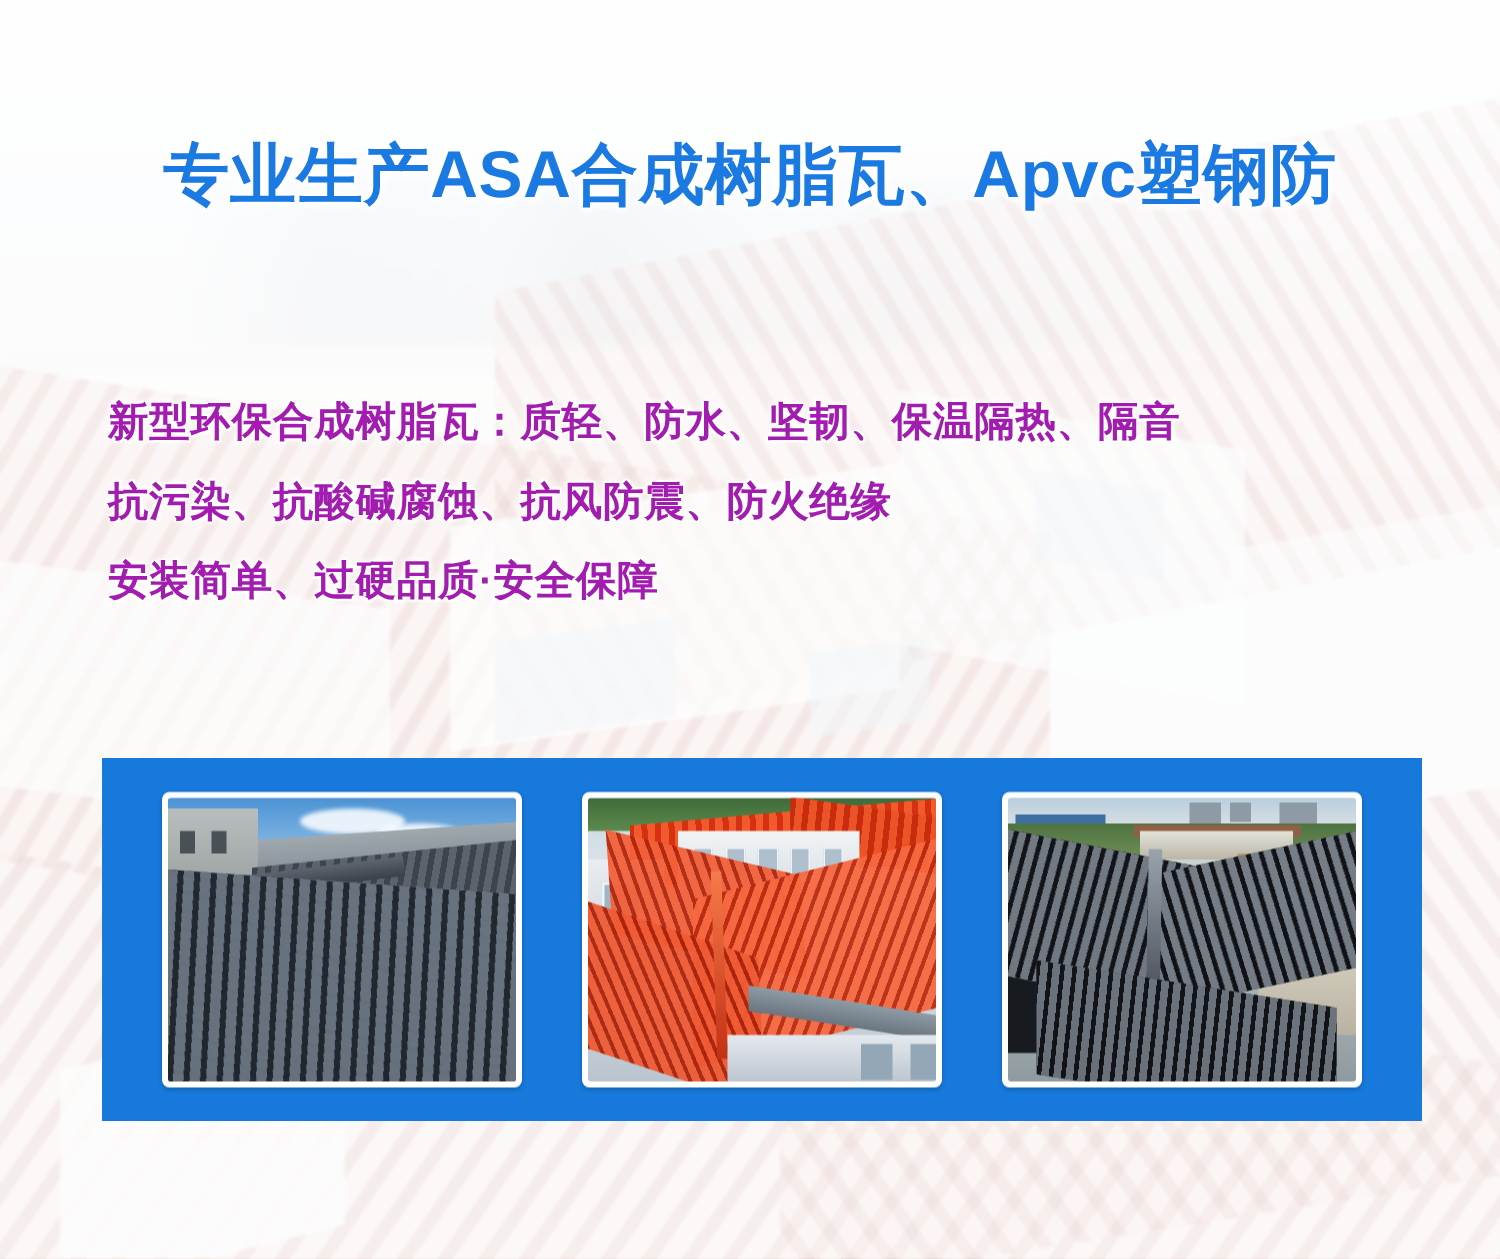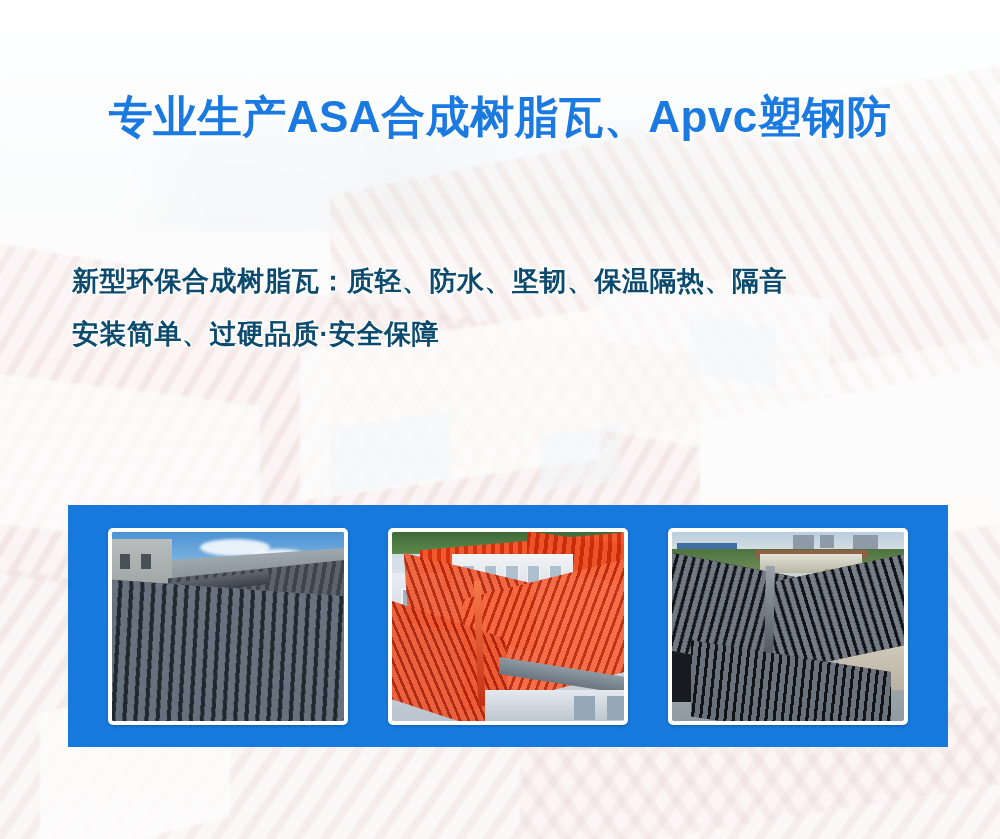--- a/index.html
+++ b/index.html
@@ -110,21 +110,21 @@
       1px -1px 0 #ffffff, -1px -1px 0 #ffffff,
       0 2px 5px rgba(255,255,255,.95);
   }
 
   
   .subtitle{
     position:absolute;left:72px;top:268px;width:880px;
   }
   .subtitle .sub-line{
     display:block;
-    font-size:27px;line-height:1.0;font-weight:bold;color:#0c4a6e;
+    font-size:27px;line-height:1.0;font-weight:bold;color:#a21caf;
     margin-bottom:26px;letter-spacing:.5px;
     text-shadow:
       0 0 5px #ffffff, 0 0 5px #ffffff,
       1px 1px 0 rgba(255,255,255,.95), -1px 1px 0 rgba(255,255,255,.95),
       1px -1px 0 rgba(255,255,255,.95), -1px -1px 0 rgba(255,255,255,.95);
   }
   .subtitle .sub-line:last-child{margin-bottom:0;}
 
   
   .gallery{
@@ -281,20 +281,21 @@
     <div class="bg-veil"></div>
     <div class="bg-blur"></div>
   </div>
 
   <div class="headline">
     <span class="hl-line">专业生产ASA合成树脂瓦、Apvc塑钢防</span>
   </div>
 
   <div class="subtitle">
     <span class="sub-line">新型环保合成树脂瓦：质轻、防水、坚韧、保温隔热、隔音</span>
+    <span class="sub-line">抗污染、抗酸碱腐蚀、抗风防震、防火绝缘</span>
     <span class="sub-line">安装简单、过硬品质·安全保障</span>
   </div>
 
   <div class="gallery">
 
     <div class="photo-frame">
       <div class="photo ph1">
         <div class="sky"></div>
         <div class="cloud c1"></div>
         <div class="cloud c2"></div>

